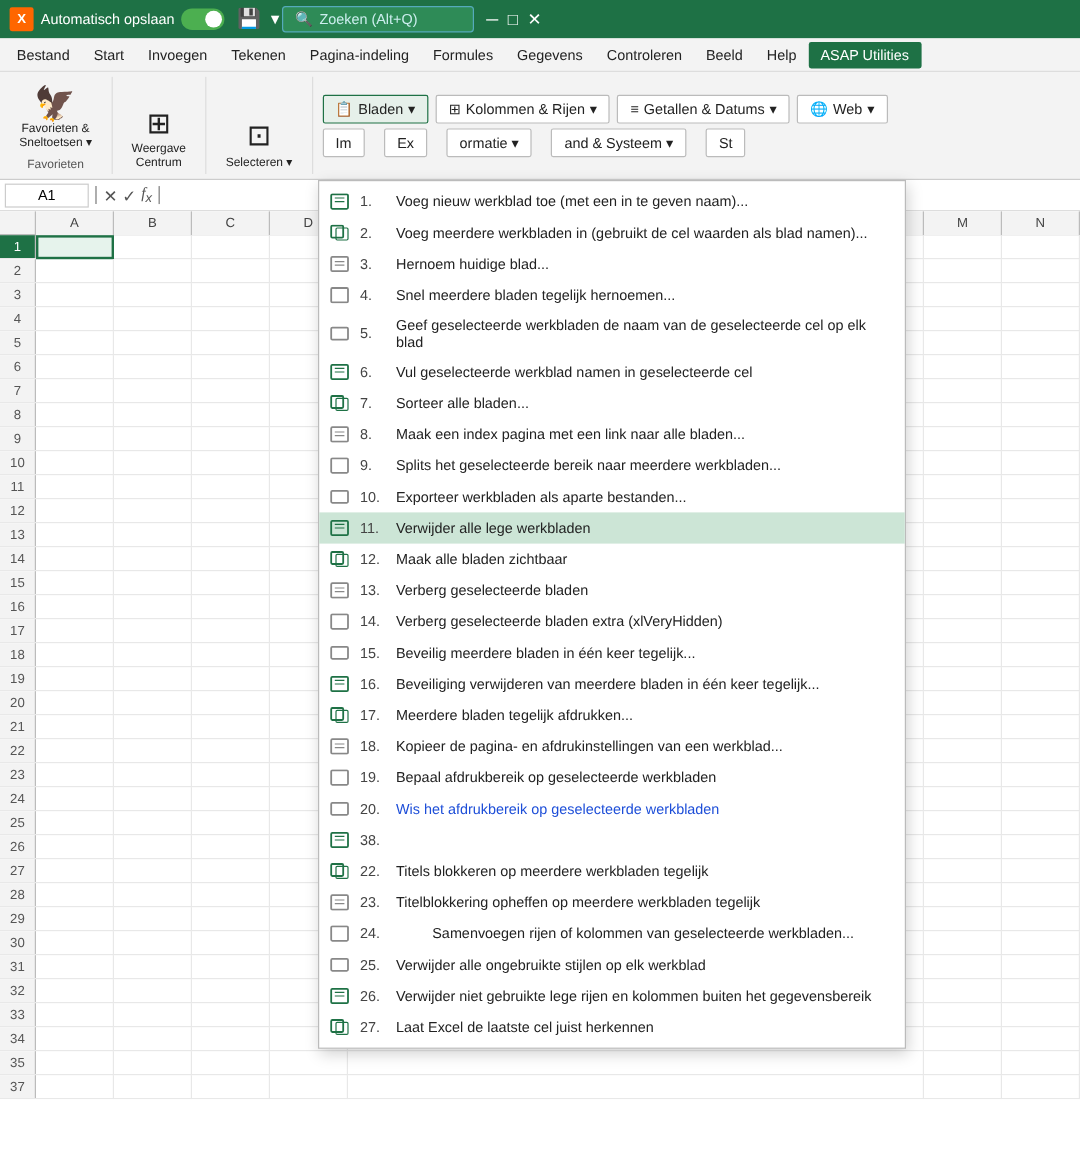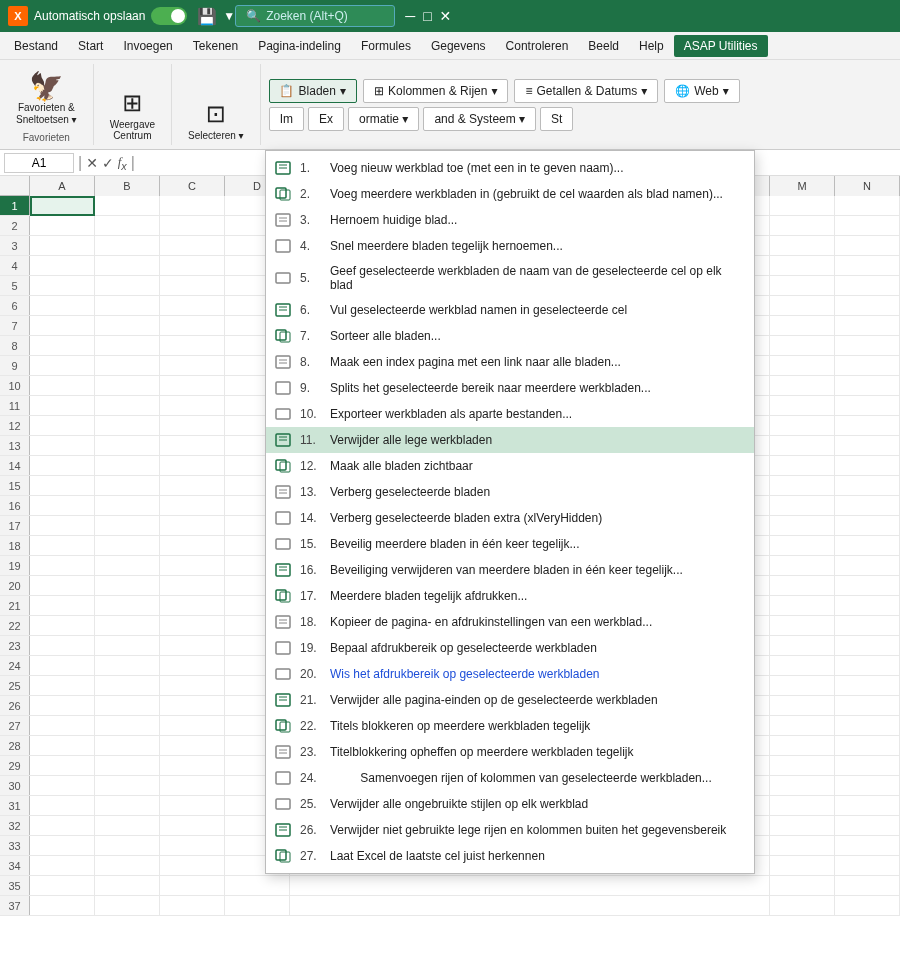--- a/index.html
+++ b/index.html
@@ -301,21 +301,21 @@
         <span>Getallen &amp; Datums</span>
         <span>▾</span>
       </div>
 
       <div class="ribbon-dd-btn">
         <span>🌐</span>
         <span>Web</span>
         <span>▾</span>
       </div>
     </div>
-    <div style="display:flex;gap:4px;align-items:center;">
+    <div style="display:flex;gap:16px;align-items:center;">
       <div class="ribbon-dd-btn">
         <span>Im</span>
       </div>
       <div class="ribbon-dd-btn">
         <span>Ex</span>
       </div>
       <div class="ribbon-dd-btn">
         <span>ormatie ▾</span>
       </div>
       <div class="ribbon-dd-btn">
@@ -529,22 +529,21 @@
         <span class="di-text" style="color: #1d4ed8;">Wis het afdrukbereik op geselecteerde werkbladen</span>
       </div>
       <div class="dropdown-item">
         <span class="di-icon">
           <svg width="16" height="14" viewBox="0 0 16 14">
             <rect x="1" y="1" width="14" height="12" rx="1" fill="none" stroke="#1e7145" stroke-width="1.5"></rect>
             <line x1="4" y1="4" x2="12" y2="4" stroke="#1e7145" stroke-width="1"></line>
             <line x1="4" y1="7" x2="12" y2="7" stroke="#1e7145" stroke-width="1"></line>
           </svg>
         </span>
-        <span style="min-width: 22px; color: rgb(68, 68, 68);">21.</span>
-        <span class="di-text" style="color: rgb(34, 34, 34);">Verwijder alle pagina-einden op de geselecteerde werkbladen</span>
+        <span style="min-width: 22px; color: rgb(68, 68, 68);">38.</span>
       </div>
       <div class="dropdown-item">
         <span class="di-icon">
           <svg width="16" height="14" viewBox="0 0 16 14">
             <rect x="1" y="1" width="10" height="10" rx="1" fill="none" stroke="#1e7145" stroke-width="1.5"></rect>
             <rect x="5" y="3" width="10" height="10" rx="1" fill="none" stroke="#1e7145" stroke-width="1"></rect>
           </svg>
         </span>
         <span style="min-width: 22px; color: rgb(68, 68, 68);">22.</span>
         <span class="di-text" style="color: rgb(34, 34, 34);">Titels blokkeren op meerdere werkbladen tegelijk</span>

